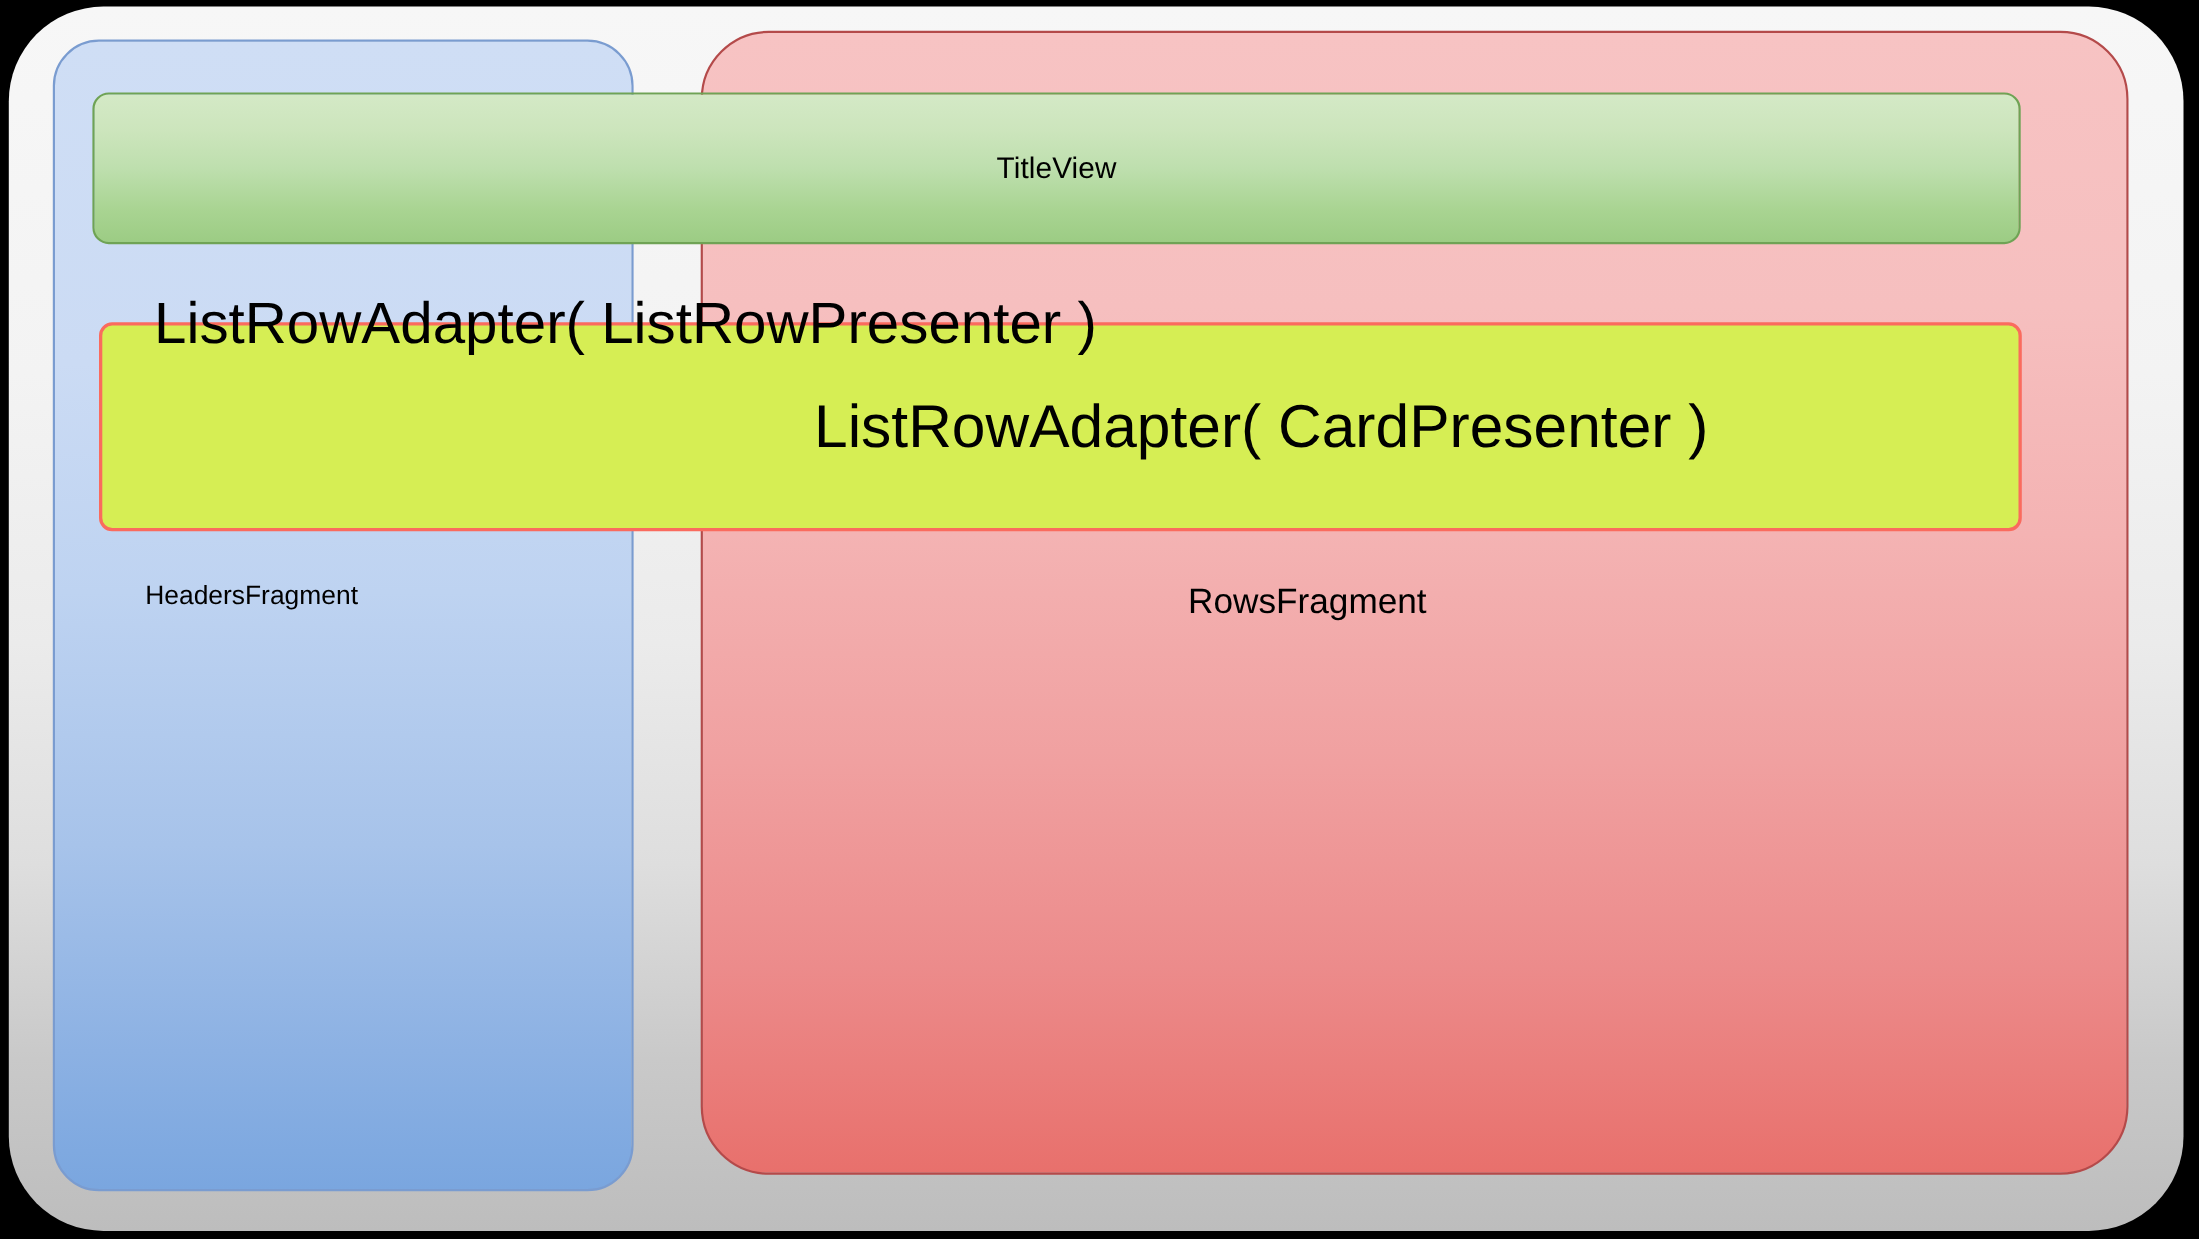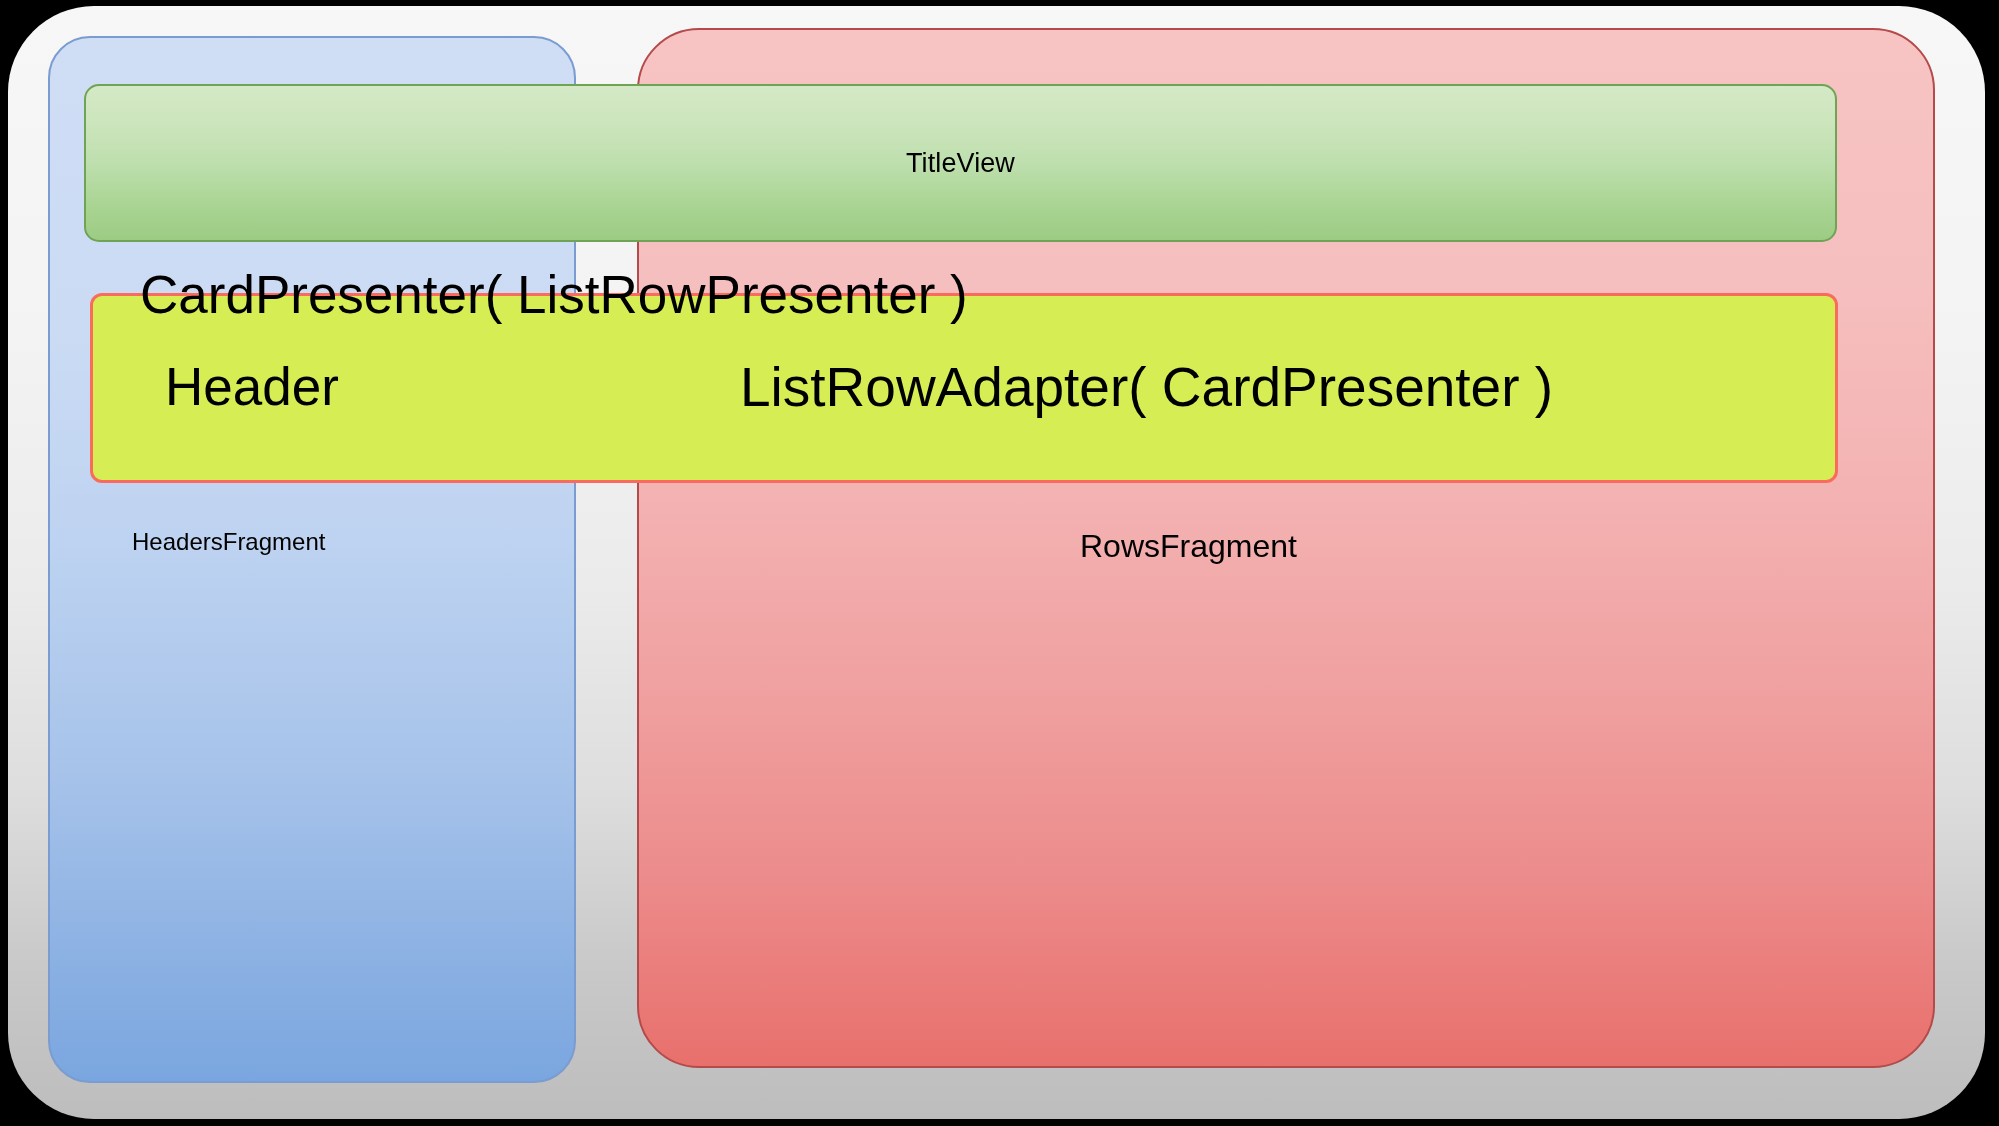--- a/index.html
+++ b/index.html
@@ -76,21 +76,21 @@
                 #ec8b8b 82%,
                 #e8706c 100%);
   }
 
   
   .titleview-bar {
     position: absolute;
     left: 84px;
     top: 84px;
     width: 1753px;
-    height: 158px;
+    height: 138px;
     border-radius: 15px;
     border: 2px solid #6fa355;
     box-sizing: border-box;
     background: linear-gradient(to bottom,
                 #d4e9c6 0%,
                 #cce5bc 25%,
                 #bedfae 50%,
                 #a9d492 78%,
                 #9ccc84 100%);
     display: flex;
@@ -163,23 +163,22 @@
   <div class="headers-panel"></div>
 
   <div class="rows-panel"></div>
 
   <div class="titleview-bar">
     <span class="titleview-label">TitleView</span>
   </div>
 
   <div class="row-block"></div>
 
-  <div class="lbl lbl-listrowadapter-listrowpresenter">CardPresenter( ListRowPresenter )</div>
+  <div class="lbl lbl-listrowadapter-listrowpresenter">ListRowAdapter( ListRowPresenter )</div>
 
-  <div class="lbl lbl-header">Header</div>
 
   <div class="lbl lbl-listrowadapter-cardpresenter">ListRowAdapter( CardPresenter )</div>
 
   <div class="lbl lbl-headersfragment">HeadersFragment</div>
 
   <div class="lbl lbl-rowsfragment">RowsFragment</div>
 
 </div>
 
 </body></html>

